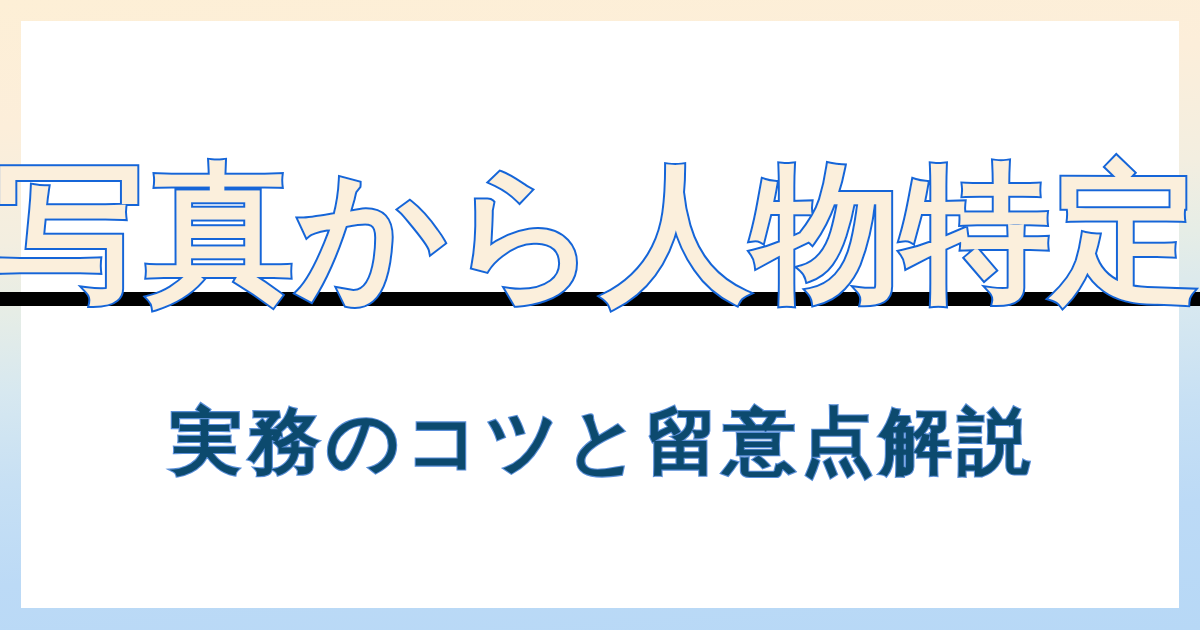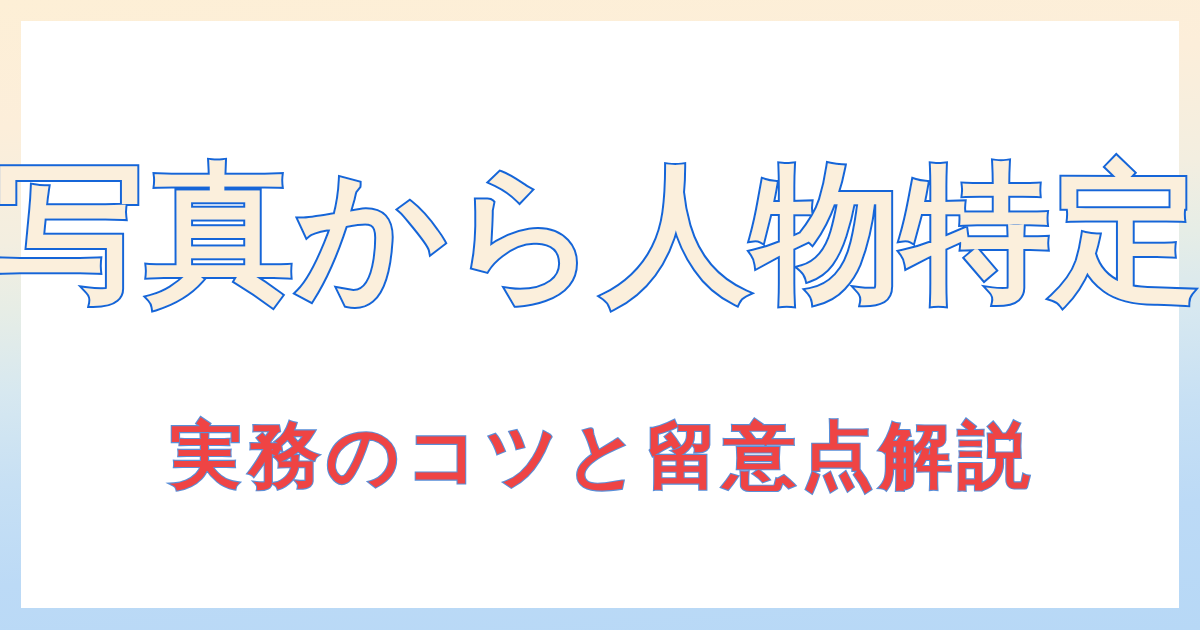--- a/index.html
+++ b/index.html
@@ -47,20 +47,21 @@
 
   
   .title-wrap {
     position: absolute;
     left: 0;
     right: 8px;
     top: 138px;
     display: flex;
     justify-content: center;
     align-items: flex-end;
+    text-decoration: underline;
   }
 
   .title-text {
     font-family: "DejaVu Sans", "Liberation Sans", sans-serif;
     font-size: 148px;
     font-weight: 700;
     line-height: 1.0;
     letter-spacing: 0.012em;
     white-space: nowrap;
     color: #FBEFDC;
@@ -82,25 +83,25 @@
     align-items: center;
   }
 
   .subtitle-text {
     font-family: "DejaVu Sans", "Liberation Sans", sans-serif;
     font-size: 72px;
     font-weight: 700;
     line-height: 1.0;
     letter-spacing: 0.085em;
     white-space: nowrap;
-    color: #ef4444;
+    color: #0c4a6e;
     -webkit-text-stroke: 2.2px #5A8FD8;
     paint-order: stroke fill;
     text-rendering: geometricPrecision;
-    margin: 16px;
+    margin: 2px;
     padding-left: 0.085em;
   }
 </style>
 </head>
 <body>
 
 <div class="poster">
   <div class="poster-card">
 
     <div class="title-wrap">

